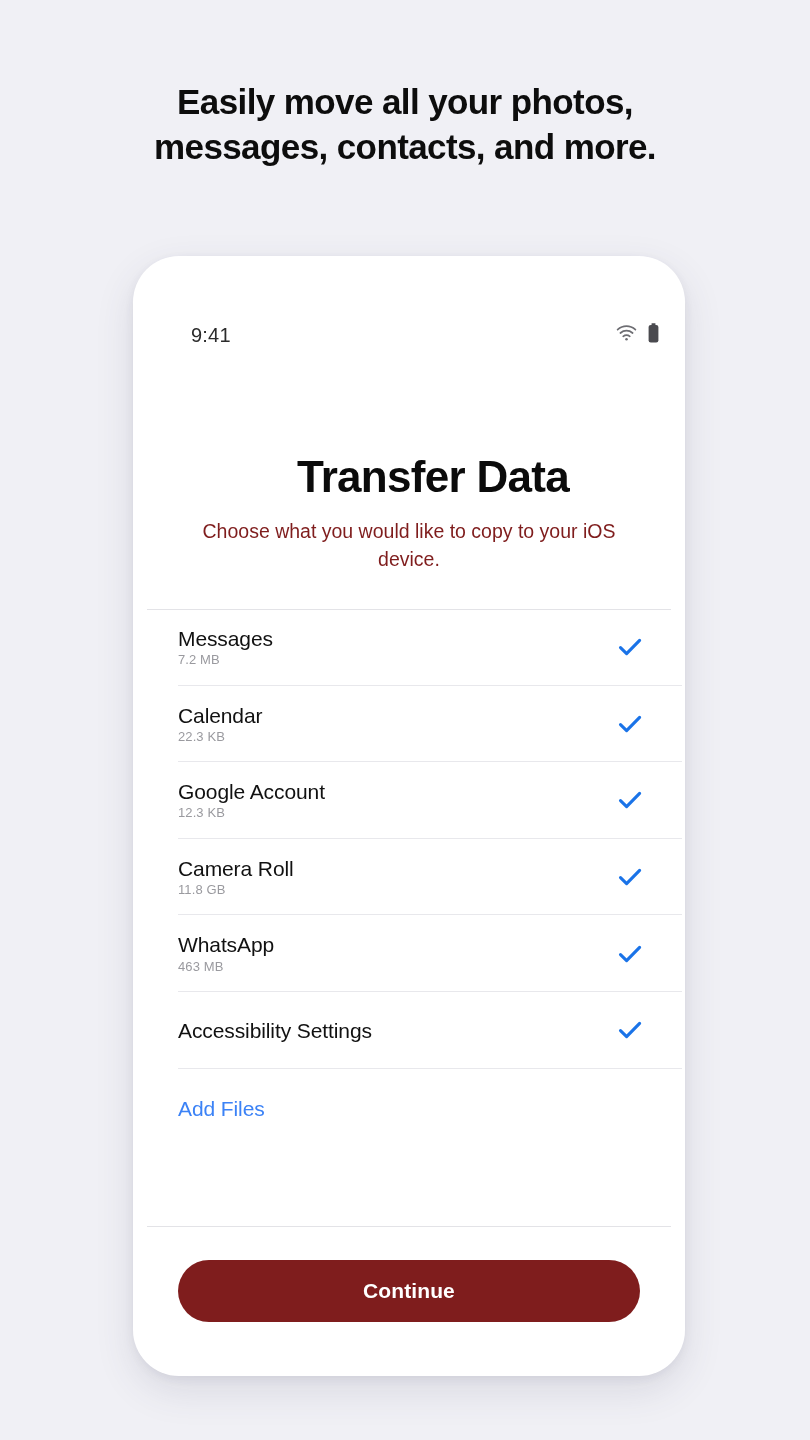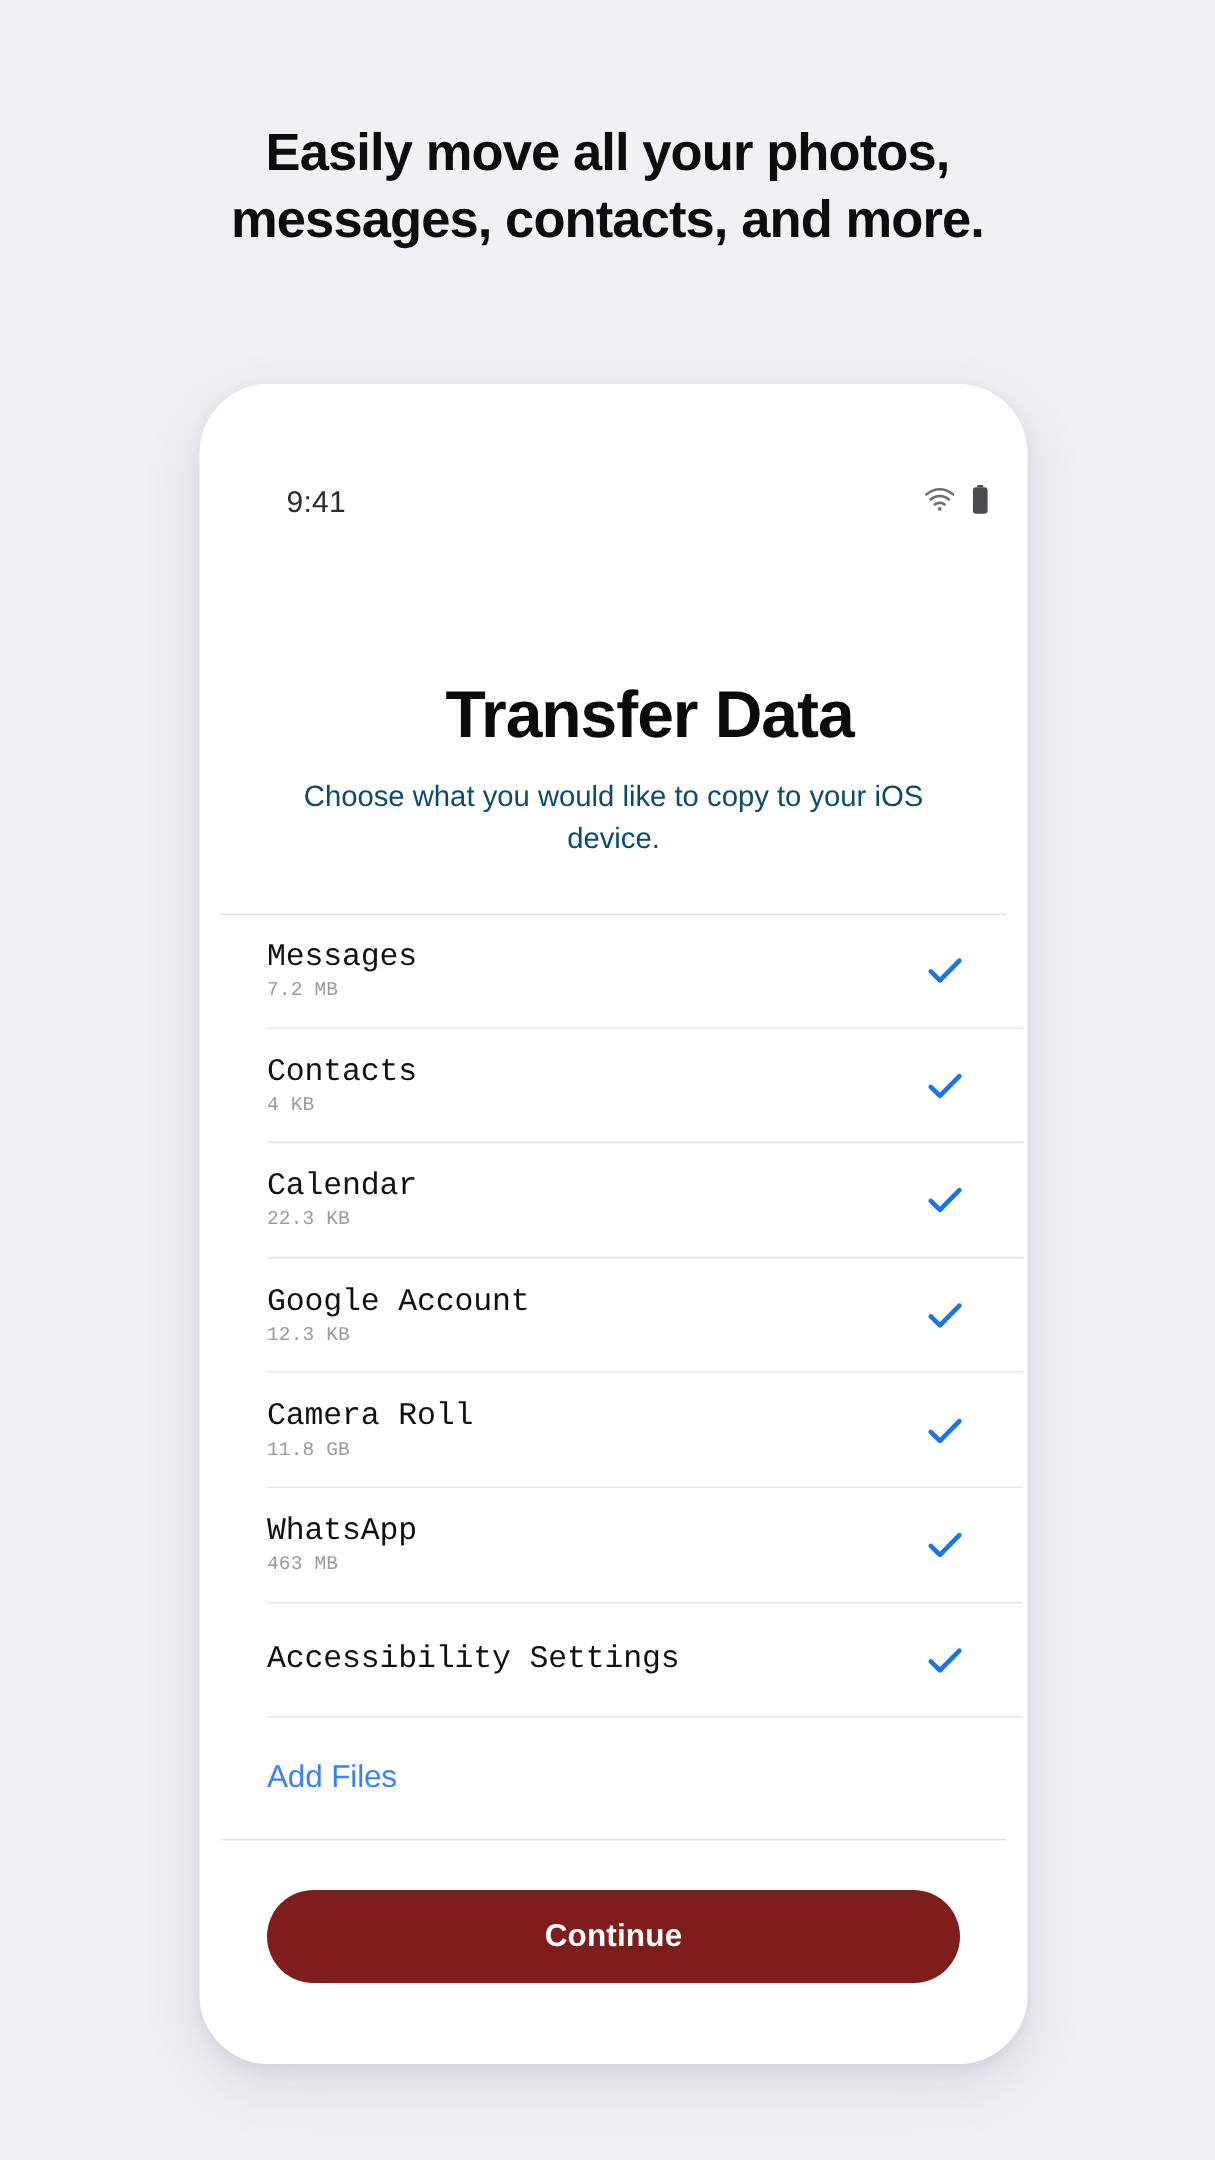--- a/index.html
+++ b/index.html
@@ -48,34 +48,34 @@
   .title {
     position:absolute; top:196px; left:0; width:600px;
     text-align:center;
     font-size:44px; font-weight:700; letter-spacing:-0.7px;
     color:#0b0b0b;
   }
   .subtitle {
     position:absolute; top:262px; left:0; width:552px;
     padding:0 42px;
     text-align:center;
-    font-size:19.5px; line-height:1.42; color:#0c4a6e;
+    font-size:19.5px; line-height:1.42; color:#7f1d1d;
   }
 
   
   .divider-full {
     position:absolute; left:14px; width:524px; height:1px;
     background:#e3e3e7;
   }
   .list { position:absolute; top:353px; left:0; width:552px; }
   .row {
     position:relative;
     height:76.6px;
     padding:0 42px 0 45px;
-    display:flex; align-items:center; justify-content:space-between;font-family:Liberation Mono, monospace;
+    display:flex; align-items:center; justify-content:space-between;
   }
   .row-text { display:flex; flex-direction:column; justify-content:center; gap:3px; }
   .row-label { font-size:21px; color:#111111; letter-spacing:-0.1px; line-height:1.1; }
   .row-size { font-size:13px; color:#9a9a9f; letter-spacing:0.1px; line-height:1.1; }
   .row-div {
     position:absolute; bottom:0; left:45px; right:3px;
     height:1px; background:#e8e8ec;
   }
   .check { width:26px; height:26px; flex:0 0 auto; }
 
@@ -145,30 +145,20 @@
             <span class="row-label">Messages</span>
             <span class="row-size">7.2 MB</span>
           </div>
           <span class="check"><svg width="26" height="26" viewBox="0 0 26 26" fill="none">
               <path d="M3.5 13.6L9.6 19.6L22.6 6.4" stroke="#1a73e8" stroke-width="3.1" stroke-linecap="round" stroke-linejoin="round"></path>
             </svg></span>
           <div class="row-div"></div>
         </div>
         <div class="row">
           <div class="row-text">
-            <span class="row-label">Contacts</span>
-            <span class="row-size">4 KB</span>
-          </div>
-          <span class="check"><svg width="26" height="26" viewBox="0 0 26 26" fill="none">
-              <path d="M3.5 13.6L9.6 19.6L22.6 6.4" stroke="#1a73e8" stroke-width="3.1" stroke-linecap="round" stroke-linejoin="round"></path>
-            </svg></span>
-          <div class="row-div"></div>
-        </div>
-        <div class="row">
-          <div class="row-text">
             <span class="row-label">Calendar</span>
             <span class="row-size">22.3 KB</span>
           </div>
           <span class="check"><svg width="26" height="26" viewBox="0 0 26 26" fill="none">
               <path d="M3.5 13.6L9.6 19.6L22.6 6.4" stroke="#1a73e8" stroke-width="3.1" stroke-linecap="round" stroke-linejoin="round"></path>
             </svg></span>
           <div class="row-div"></div>
         </div>
         <div class="row">
           <div class="row-text">

